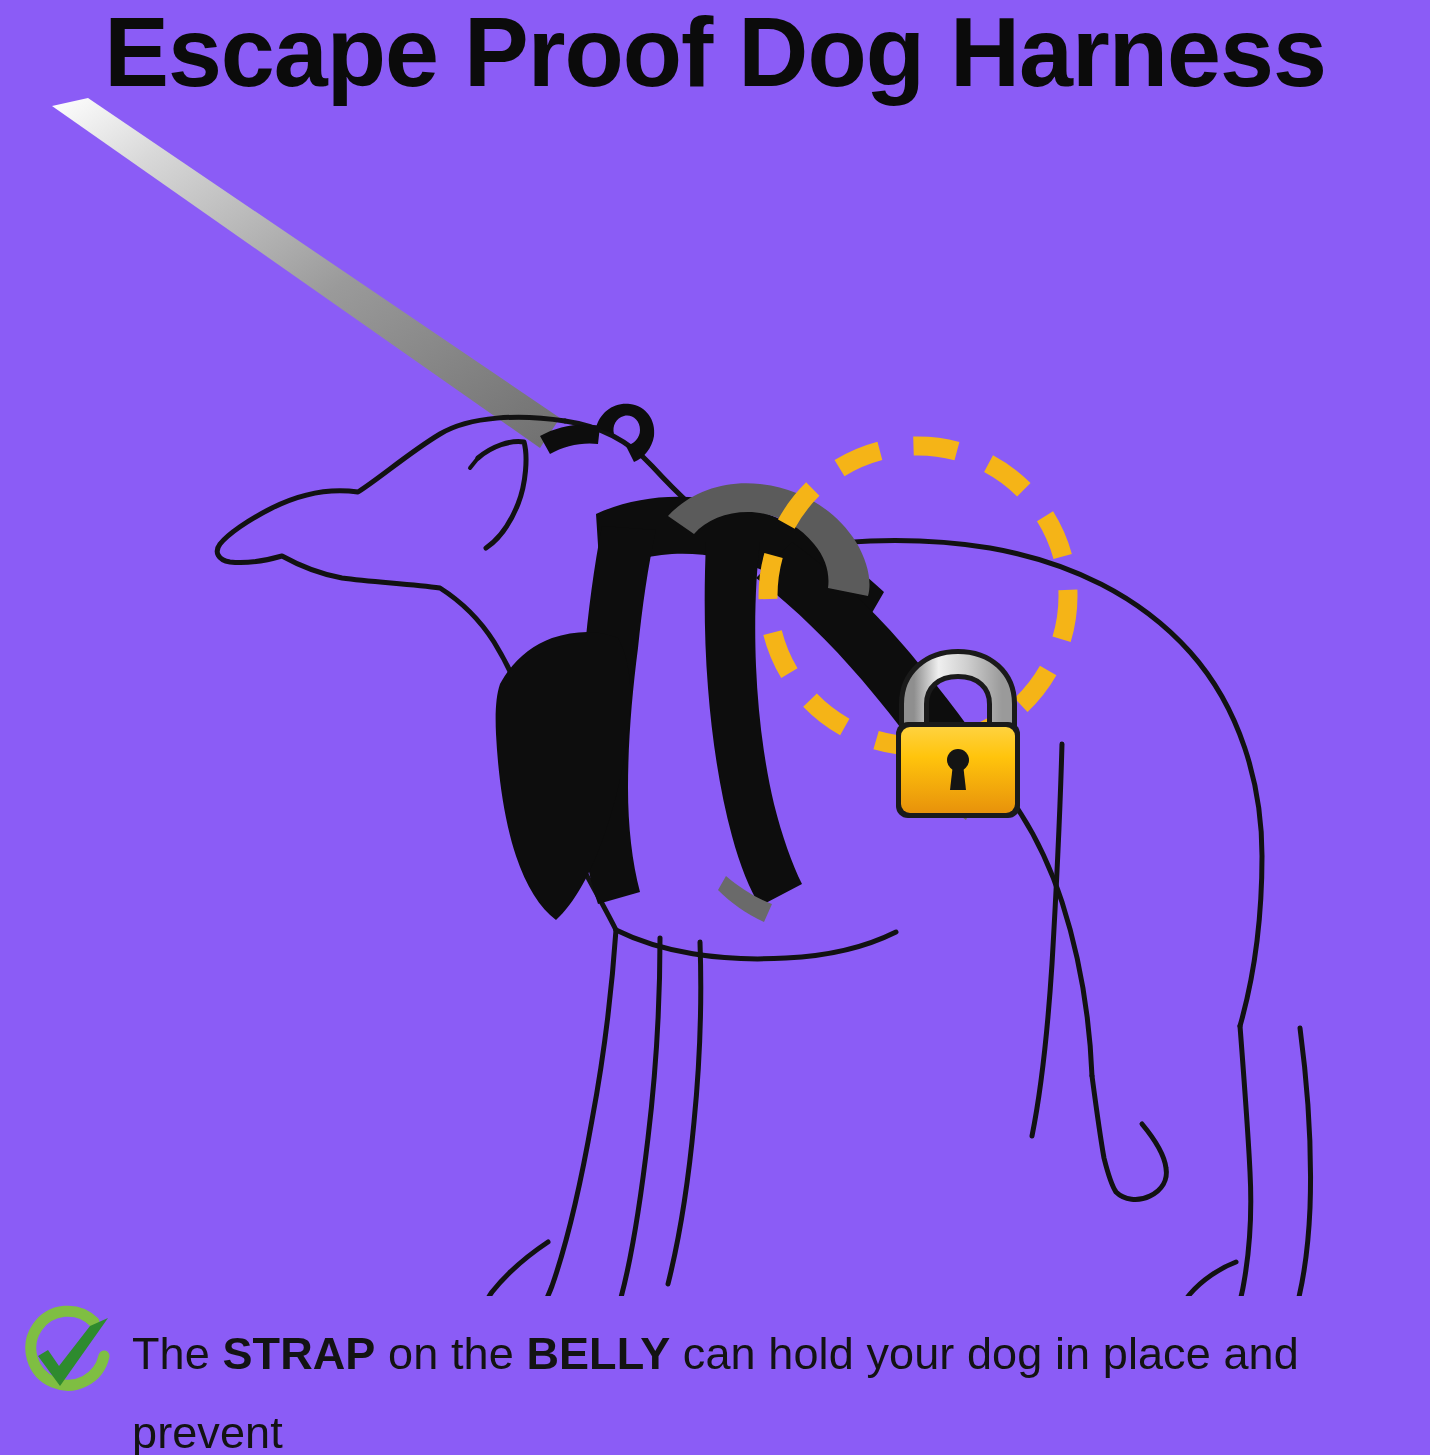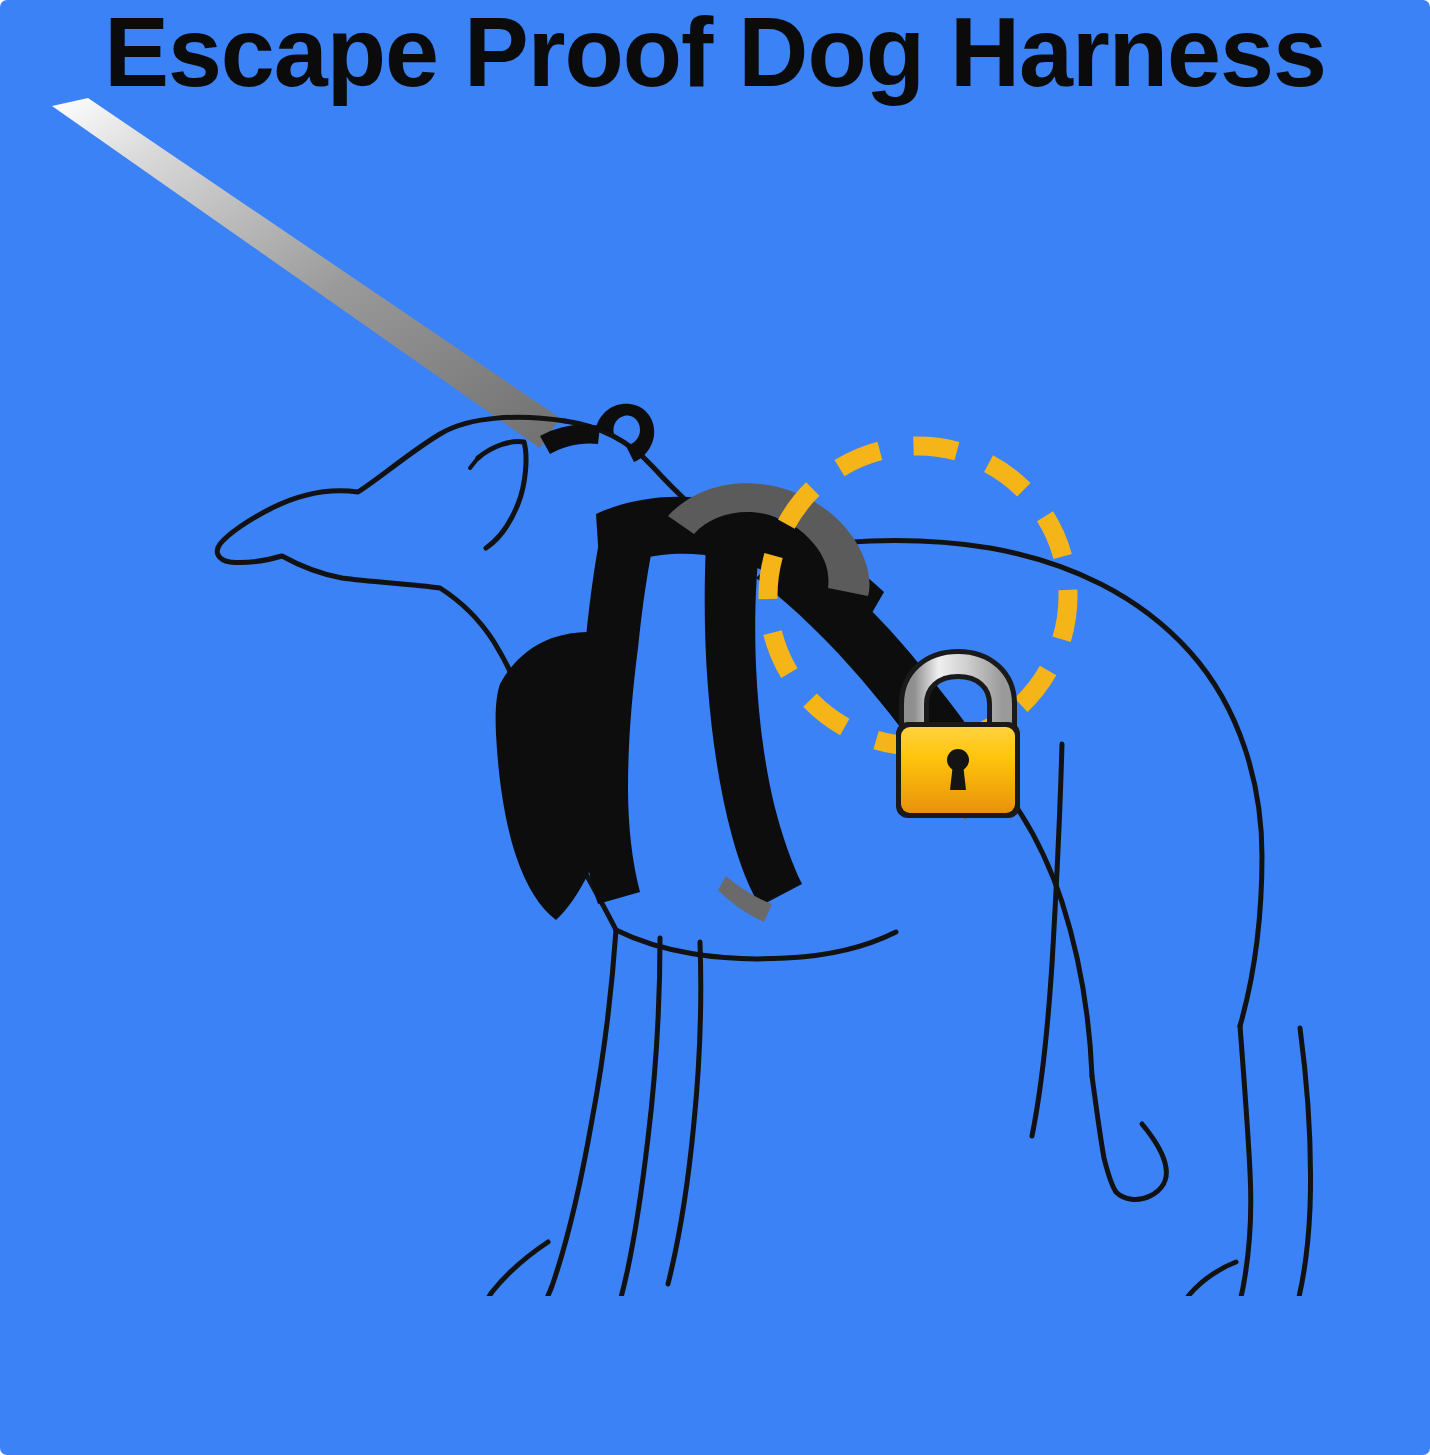--- a/index.html
+++ b/index.html
@@ -7,23 +7,22 @@
     padding: 0;
     background: #ffffff;
   }
   body {
     font-family: "Liberation Sans", sans-serif;
   }
   .page {
     position: relative;
     width: 1430px;
     height: 1455px;
-    background: #3b82f6;
+    background: #8b5cf6;
     overflow: hidden;
-    border-radius: 7px;
   }
 
   
   .title-bar {
     position: absolute;
     left: 0;
     top: 0;
     width: 1430px;
     height: 104px;
     display: flex;
@@ -284,14 +283,37 @@
 
         <rect x="-2" y="58" width="124" height="96" rx="12" ry="12" fill="#1a1a1a"></rect>
         <rect x="3" y="63" width="114" height="86" rx="9" ry="9" fill="url(#lockBody)"></rect>
 
         <circle cx="60" cy="96" r="11" fill="#141414"></circle>
         <path d="M 55,100 L 65,100 L 68,126 L 52,126 Z" fill="#141414"></path>
       </g>
     </svg>
   </div>
 
+  <div class="caption-block">
+
+    <div class="check-wrap">
+      <svg viewBox="0 0 104 104" xmlns="http://www.w3.org/2000/svg">
+
+        <path d="M 78,18
+                 A 37 37 0 1 0 88,52" fill="none" stroke="#7FBE42" stroke-width="11" stroke-linecap="round"></path>
+
+        <path d="M 22,52
+                 L 44,82
+                 L 92,14
+                 L 74,22
+                 L 43,62
+                 L 32,46 Z" fill="#2E8B2E"></path>
+      </svg>
+    </div>
+
+    <div class="caption-text">
+      <div><span>The </span><b>STRAP</b><span> on the </span><b>BELLY</b><span> can hold your dog in place and prevent</span></div>
+
+    </div>
+
+  </div>
 
 </div>
 
 </body></html>

